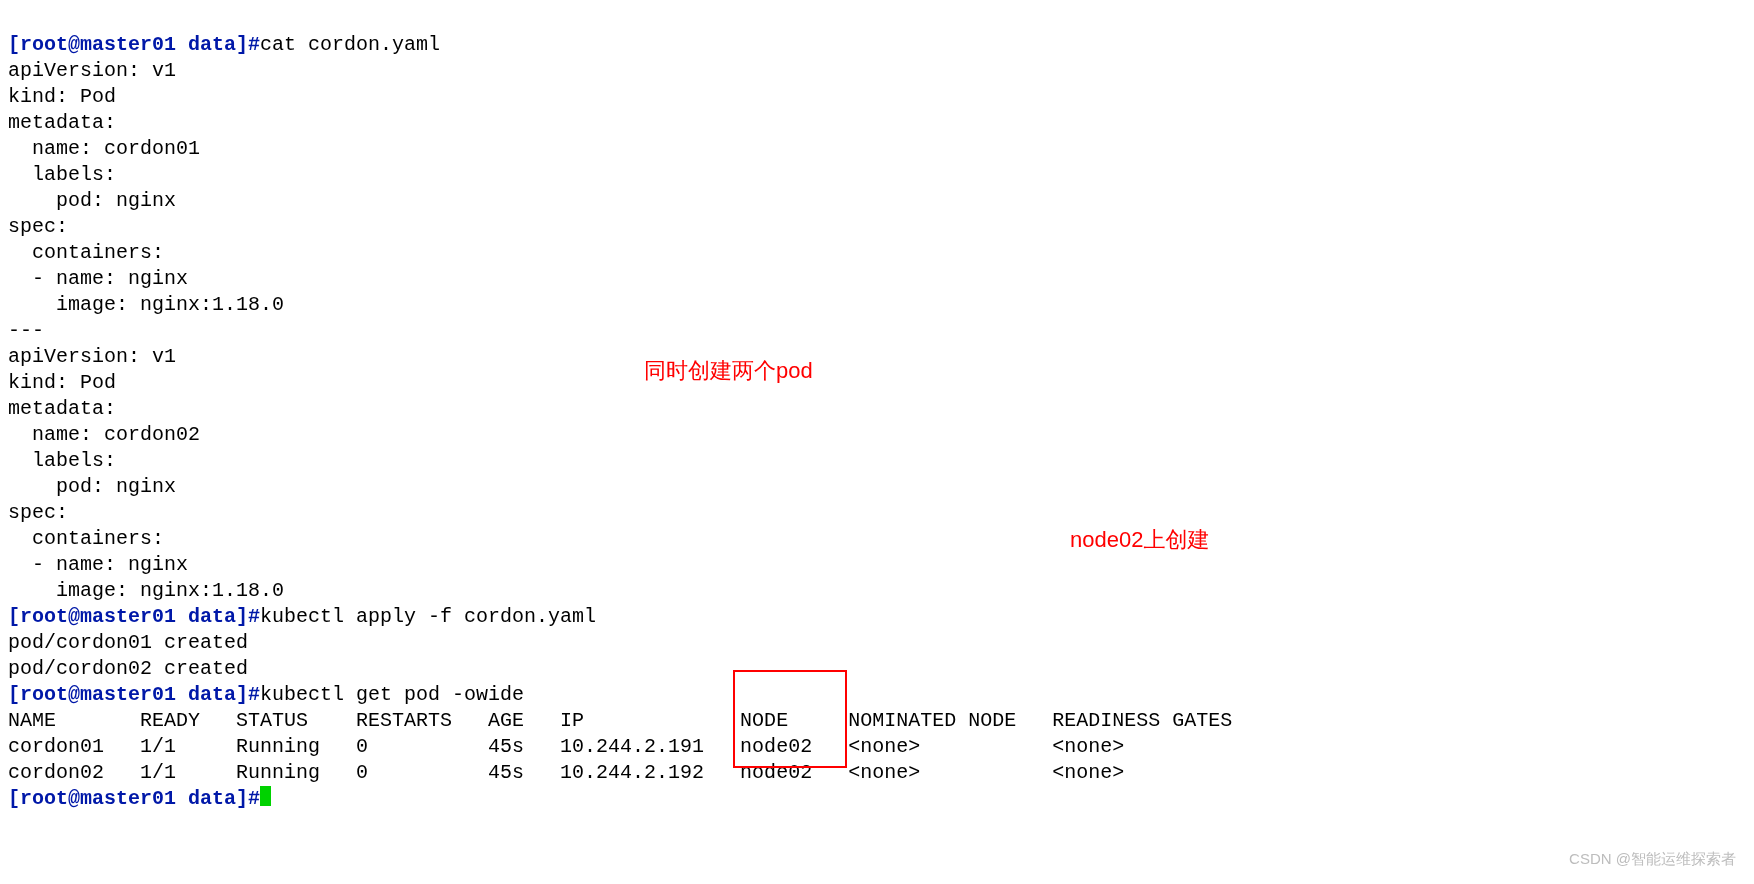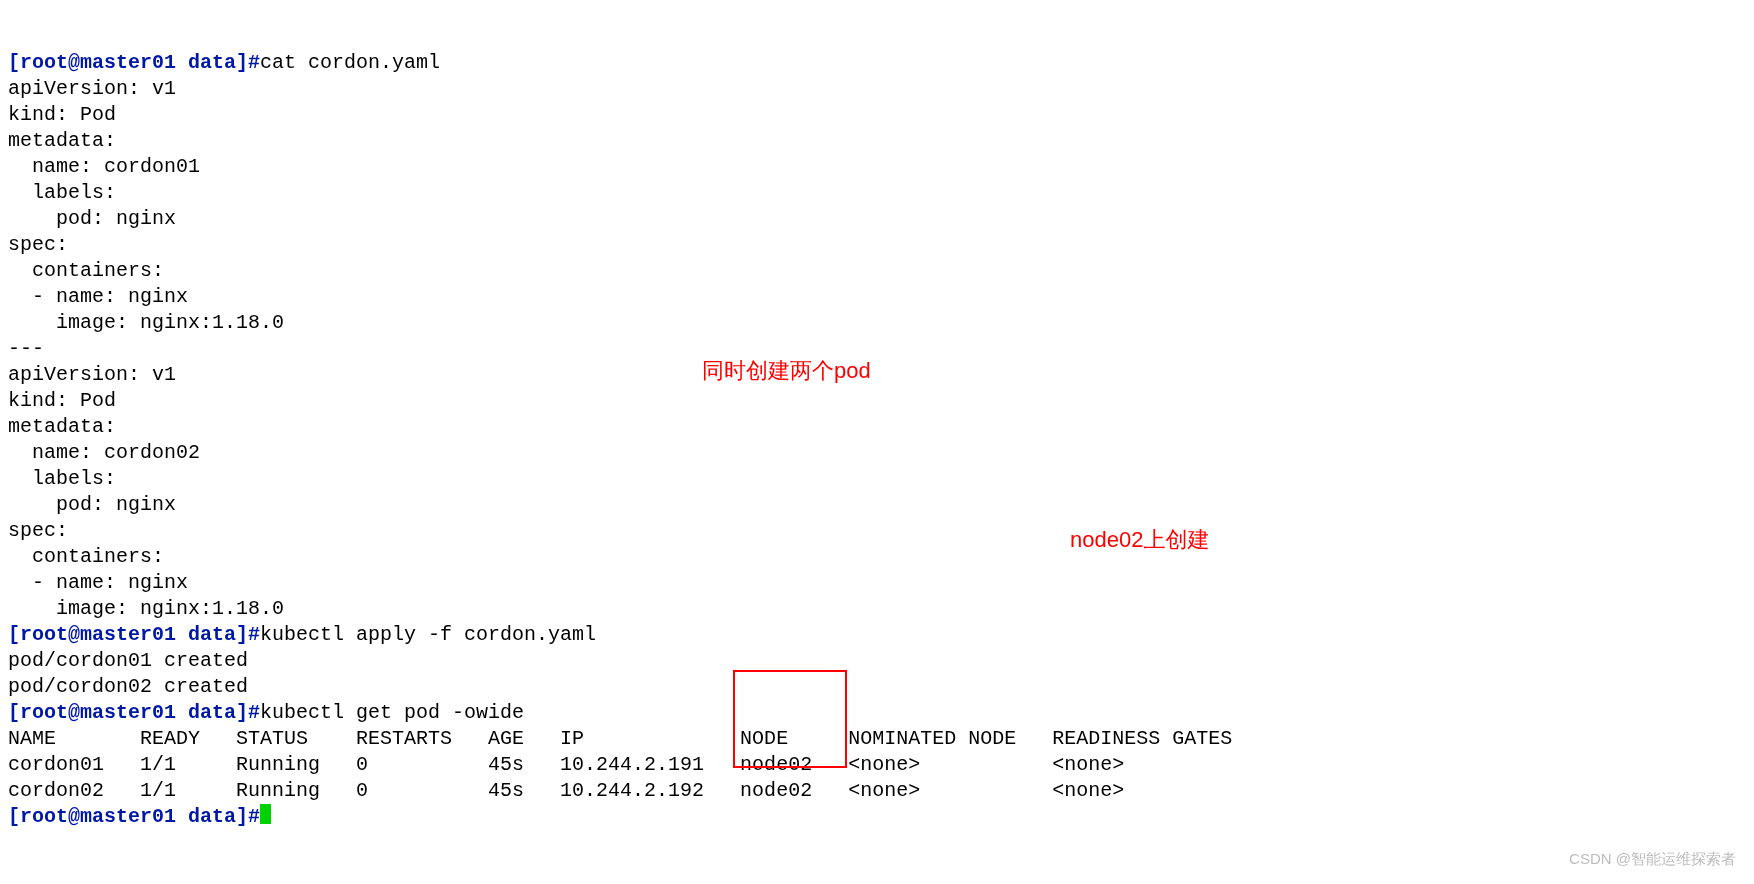--- a/index.html
+++ b/index.html
@@ -1,18 +1,18 @@
 <!DOCTYPE html>
 <html><head>
 <meta charset="utf-8">
 <style>
   html,body{margin:0;padding:0;width:1754px;height:884px;background:#fff;
     font-family:"Consolas","Monaco","Courier New",monospace;font-size:20px;
     line-height:26px;color:#000;overflow:hidden;}
-  .term{position:relative;padding:24px 8px;white-space:pre;}
+  .term{position:relative;padding:6px 8px;white-space:pre;}
   .blue{color:#0018a8;font-weight:bold;}
   .black{color:#000;}
   .cursor{display:inline-block;width:11px;height:20px;background:#00d200;vertical-align:-2px;}
   .node-box{position:absolute;border:2px solid #ff0000;}
   .annot{position:absolute;color:#ff0000;font-family:"Microsoft YaHei","SimSun",sans-serif;
     font-size:22px;line-height:30px;}
   .watermark{position:absolute;right:18px;bottom:12px;color:#bdbdbd;
     font-family:"Microsoft YaHei","SimSun",sans-serif;font-size:15px;}
   svg.arrow{position:absolute;overflow:visible;pointer-events:none;}
 </style>
@@ -47,21 +47,21 @@
 <span class="black">pod/cordon02 created</span>
 <span class="blue">[root@master01 data]#</span><span class="black">kubectl get pod -owide</span>
 <span class="black">NAME       READY   STATUS    RESTARTS   AGE   IP             NODE     NOMINATED NODE   READINESS GATES</span>
 <span class="black">cordon01   1/1     Running   0          45s   10.244.2.191   node02   &lt;none&gt;           &lt;none&gt;</span>
 <span class="black">cordon02   1/1     Running   0          45s   10.244.2.192   node02   &lt;none&gt;           &lt;none&gt;</span>
 <span class="blue">[root@master01 data]#</span><span class="cursor"></span>
 </div>
 
 <div class="node-box" style="left:733px;top:670px;width:110px;height:94px;"></div>
 
-<div class="annot" style="left:702px;top:356px;">
+<div class="annot" style="left:644px;top:356px;">
   <span>同时创建两个pod</span>
 </div>
 
 <div class="annot" style="left:1070px;top:495px;">
   <br>
   <span>node02上创建</span>
 </div>
 
 <svg class="arrow" width="1754" height="884">
   <defs>

